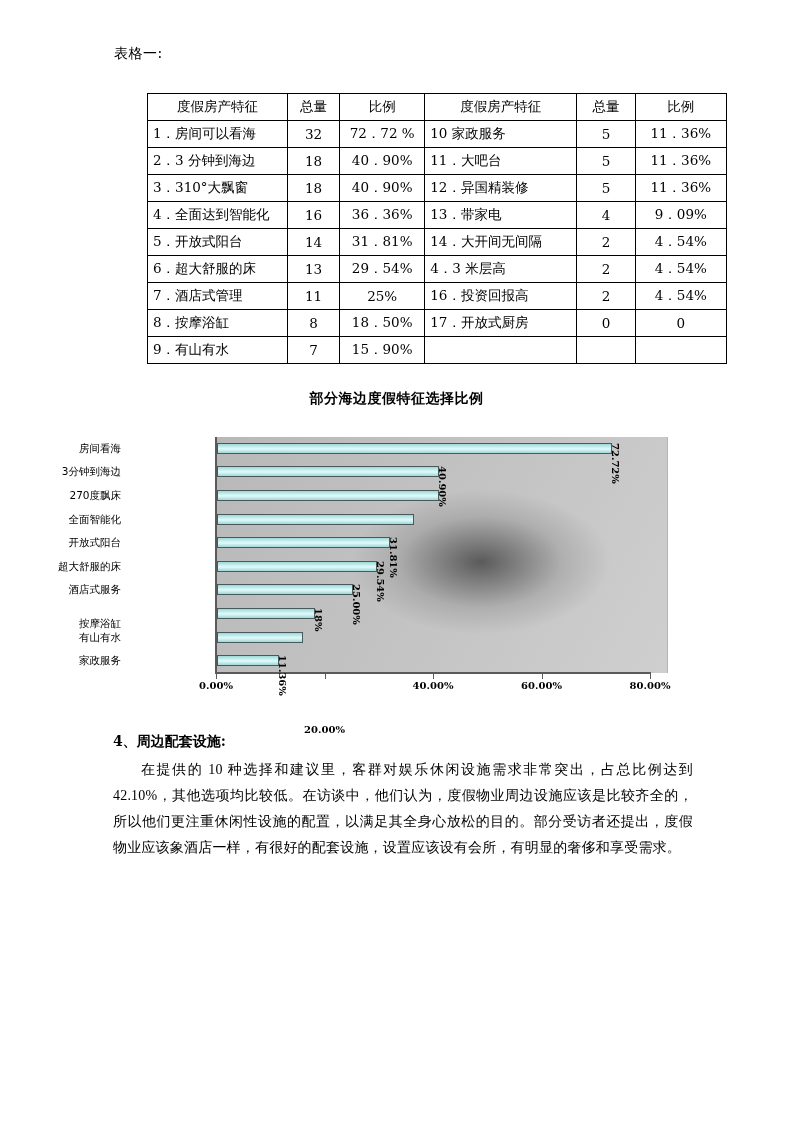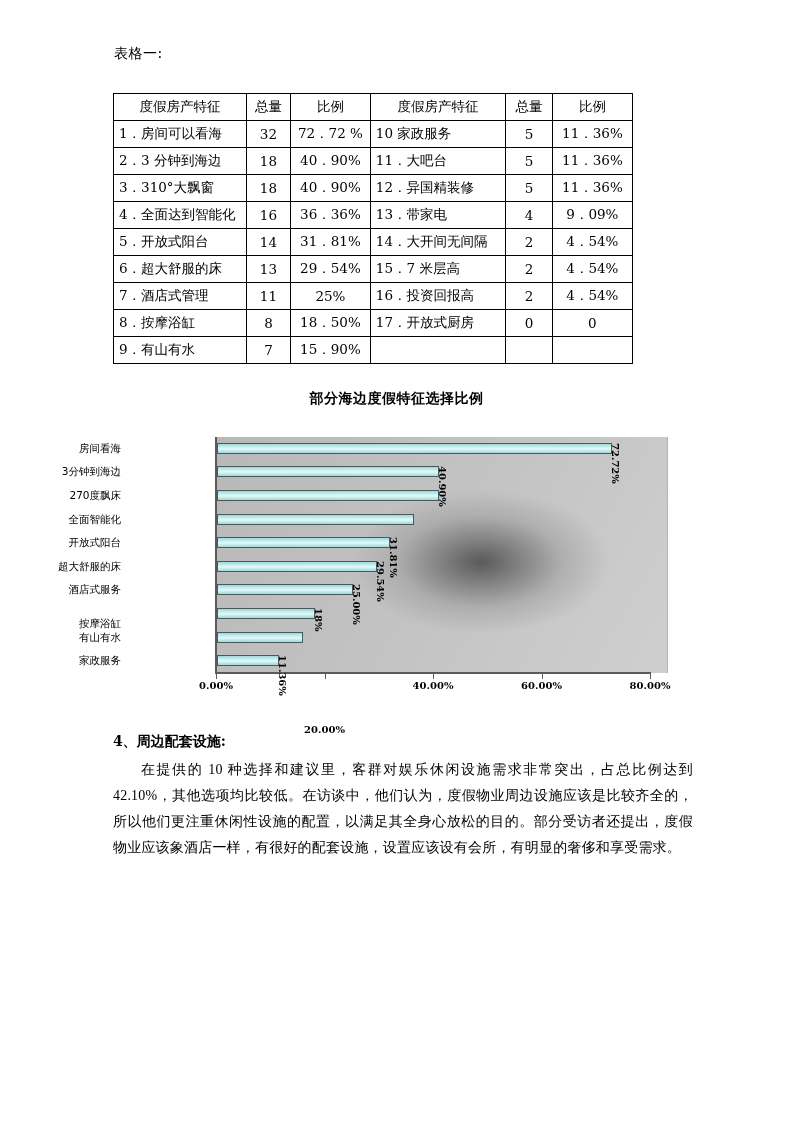--- a/index.html
+++ b/index.html
@@ -13,23 +13,24 @@
   
   .caption{
     position:absolute;left:114px;top:45px;
     font-family:"DejaVu Serif","Liberation Serif",serif;
     font-size:14px;letter-spacing:.5px;
   }
 
   
   .tbl-wrap{position:absolute;left:113px;top:93px;width:580px;}
   table.data{
-    border-collapse:collapse;width:520px;
+    border-collapse:collapse;width:580px;
     font-family:"DejaVu Serif","Liberation Serif",serif;
     font-size:13.5px;
+    margin-left:34px;
   }
   table.data td{
     border:1px solid #000;height:26px;padding:0 5px;
     vertical-align:middle;white-space:nowrap;
   }
   .c-feat{width:137px;text-align:left;}
   .c-num{width:50px;text-align:center;}
   .c-pct{width:80px;text-align:center;}
   .c-feat2{width:160px;text-align:left;}
   .c-num2{width:60px;text-align:center;}
@@ -153,21 +154,21 @@
           <td class="c-num">14</td>
           <td class="c-pct">31．81%</td>
           <td class="c-feat2">14．大开间无间隔</td>
           <td class="c-num2">2</td>
           <td class="c-pct2">4．54%</td>
         </tr>
         <tr>
           <td class="c-feat">6．超大舒服的床</td>
           <td class="c-num">13</td>
           <td class="c-pct">29．54%</td>
-          <td class="c-feat2">15．7 米层高</td>
+          <td class="c-feat2">4．3 米层高</td>
           <td class="c-num2">2</td>
           <td class="c-pct2">4．54%</td>
         </tr>
         <tr>
           <td class="c-feat">7．酒店式管理</td>
           <td class="c-num">11</td>
           <td class="c-pct">25%</td>
           <td class="c-feat2">16．投资回报高</td>
           <td class="c-num2">2</td>
           <td class="c-pct2">4．54%</td>

